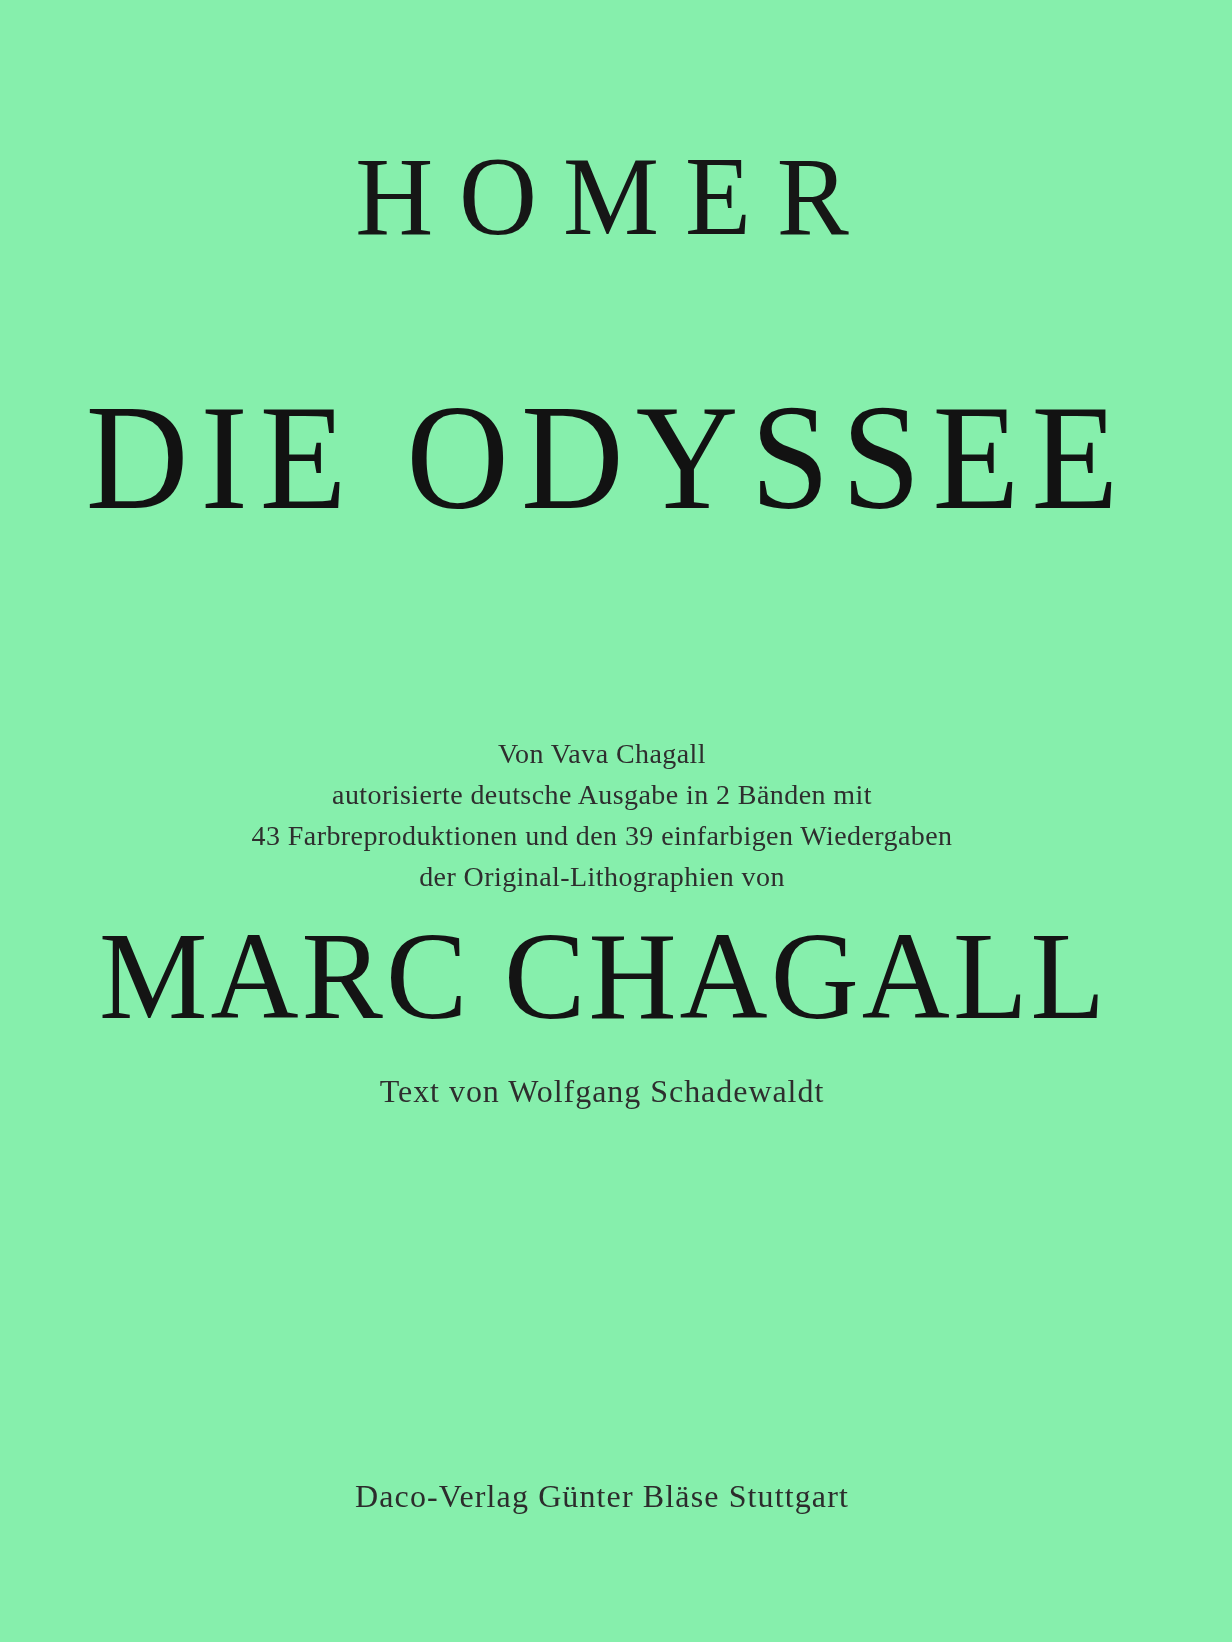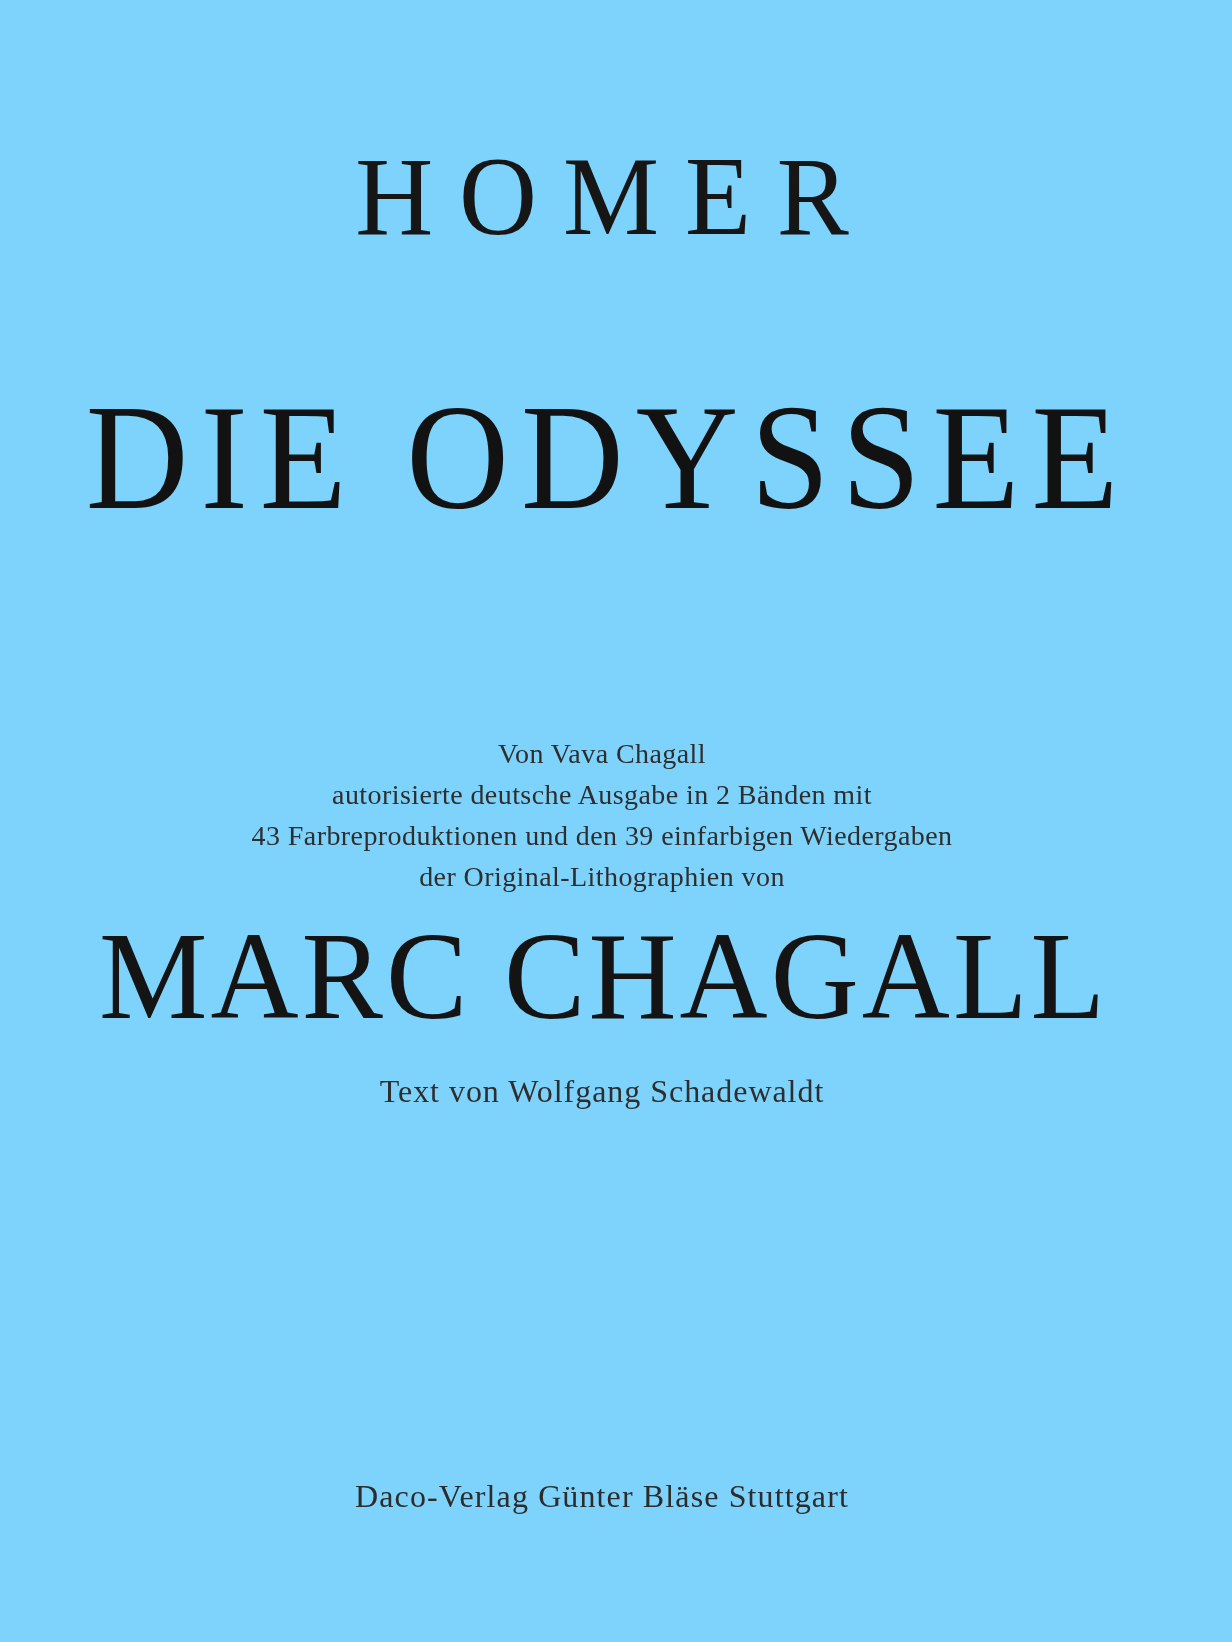--- a/index.html
+++ b/index.html
@@ -5,21 +5,21 @@
   html, body {
     margin: 0;
     padding: 0;
     background: #e8e8e8;
   }
   .page {
     position: relative;
     width: 1232px;
     height: 1642px;
     margin: 0 auto;
-    background: #7dd3fc;
+    background: #86efac;
     overflow: hidden;
     font-family: "Liberation Serif", "DejaVu Serif", serif;
   }
   
   .centered {
     position: absolute;
     left: -14px;
     right: 14px;
     text-align: center;
     white-space: nowrap;

